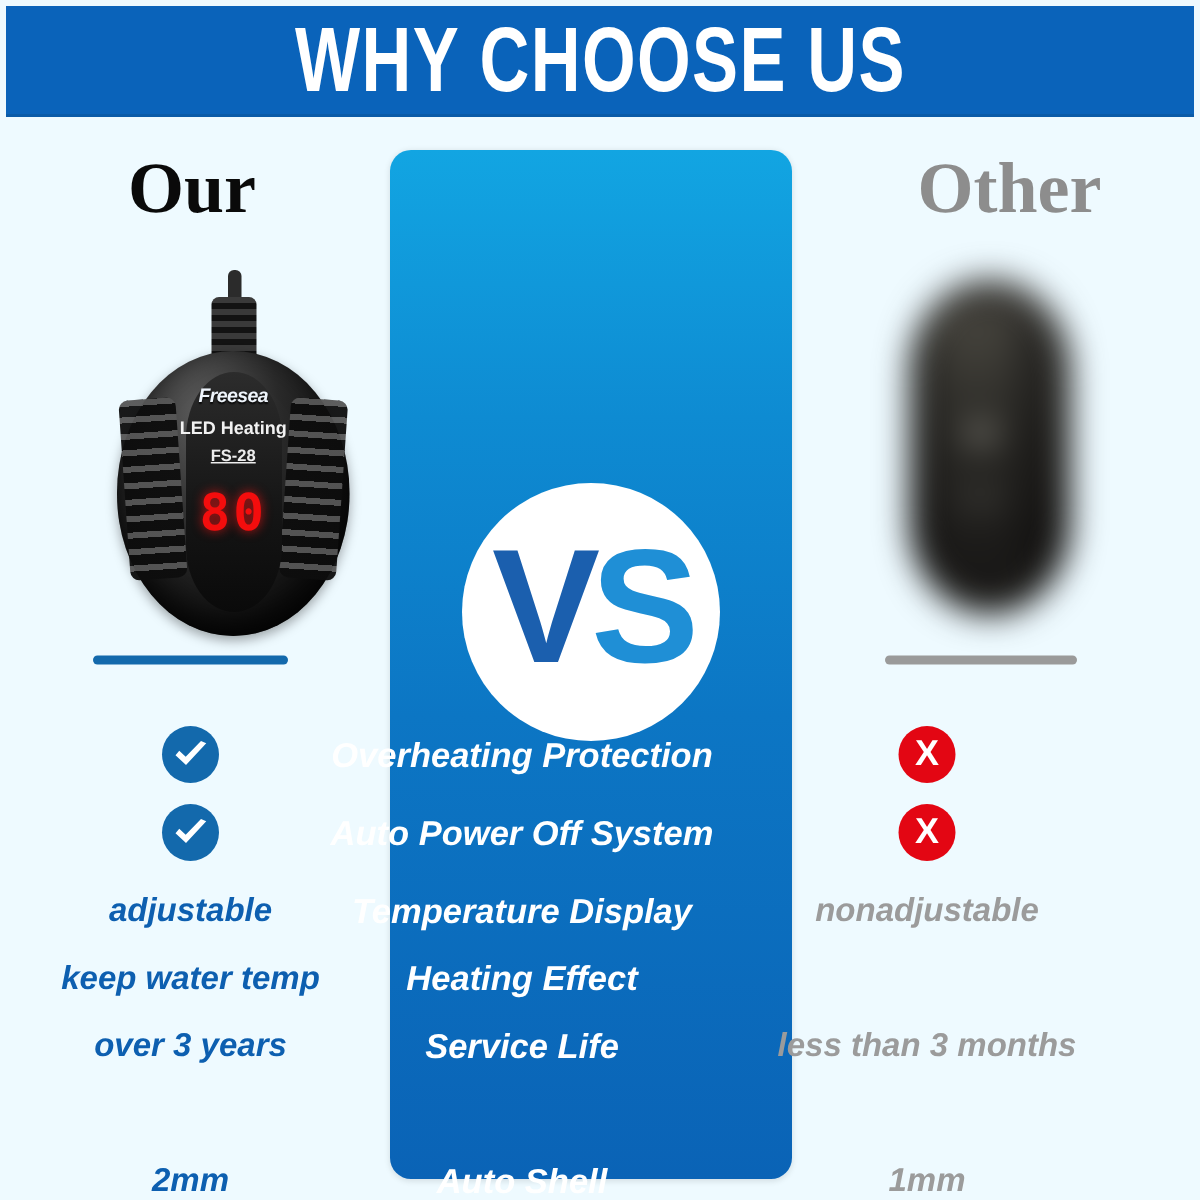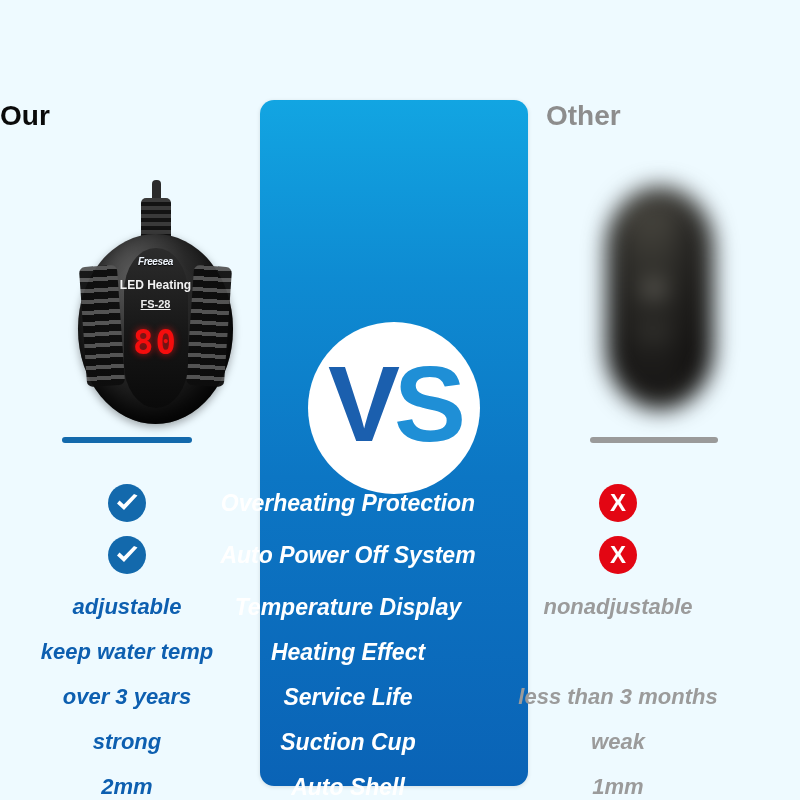--- a/index.html
+++ b/index.html
@@ -43,24 +43,26 @@
     line-height: 1;
     transform: scaleX(0.92) scaleY(1.22);
     transform-origin: center;
     white-space: nowrap;
     font-family: "Liberation Sans", sans-serif;
   }
 
   
   .col-heading {
     position: absolute;
-    font-size: 28px;
+    font-size: 48px;
     font-weight: bold;
     line-height: 1;
     white-space: nowrap;
+    text-align: center;
+    font-family: Liberation Serif, serif;
   }
   .col-heading.our {
     left: 0px;
     top: 102px;
     width: 256px;
     color: #0a0a0a;
   }
   .col-heading.other {
     left: 546px;
     top: 102px;
@@ -229,21 +231,21 @@
   }
   .vent.l { left: 5px; transform: rotate(-4deg); }
   .vent.r { right: 5px; transform: rotate(4deg); }
 
   .brand-logo {
     position: absolute;
     left: 0; right: 0;
     top: 22px;
     text-align: center;
     color: #eef4fb;
-    font-size: 10px;
+    font-size: 13px;
     font-weight: bold;
     font-style: italic;
     letter-spacing: -0.4px;
     font-family: "Liberation Sans", sans-serif;
     text-shadow: 0 1px 1px rgba(0,0,0,0.8);
   }
   .brand-sub {
     position: absolute;
     left: 0; right: 0;
     top: 44px;
@@ -321,20 +323,23 @@
     height: 10px;
     border-radius: 4px;
     background: #3b3a36;
   }
 </style>
 </head>
 <body>
 
 <div id="page">
 
+  <div class="banner">
+    <div class="banner-title">WHY CHOOSE US</div>
+  </div>
 
   <div class="col-heading our">Our</div>
   <div class="col-heading other">Other</div>
 
   <div class="product-our">
     <div class="heater-cord"></div>
     <div class="heater-cord-coil"></div>
     <div class="heater-body">
       <div class="vent l"></div>
       <div class="vent r"></div>
@@ -422,31 +427,20 @@
         <span class="txt blue">over 3 years</span>
       </div>
       <div class="cell mid">
         <span class="txt white">Service Life</span>
       </div>
       <div class="cell right">
         <span class="txt gray">less than 3 months</span>
       </div>
     </div>
 
-    <div class="frow" style="top:239px;">
-      <div class="cell left">
-        <span class="txt blue">strong</span>
-      </div>
-      <div class="cell mid">
-        <span class="txt white">Suction Cup</span>
-      </div>
-      <div class="cell right">
-        <span class="txt gray">weak</span>
-      </div>
-    </div>
 
     <div class="frow" style="top:284px;">
       <div class="cell left">
         <span class="txt blue">2mm</span>
       </div>
       <div class="cell mid">
         <span class="txt white">Auto Shell</span>
       </div>
       <div class="cell right">
         <span class="txt gray">1mm</span>

